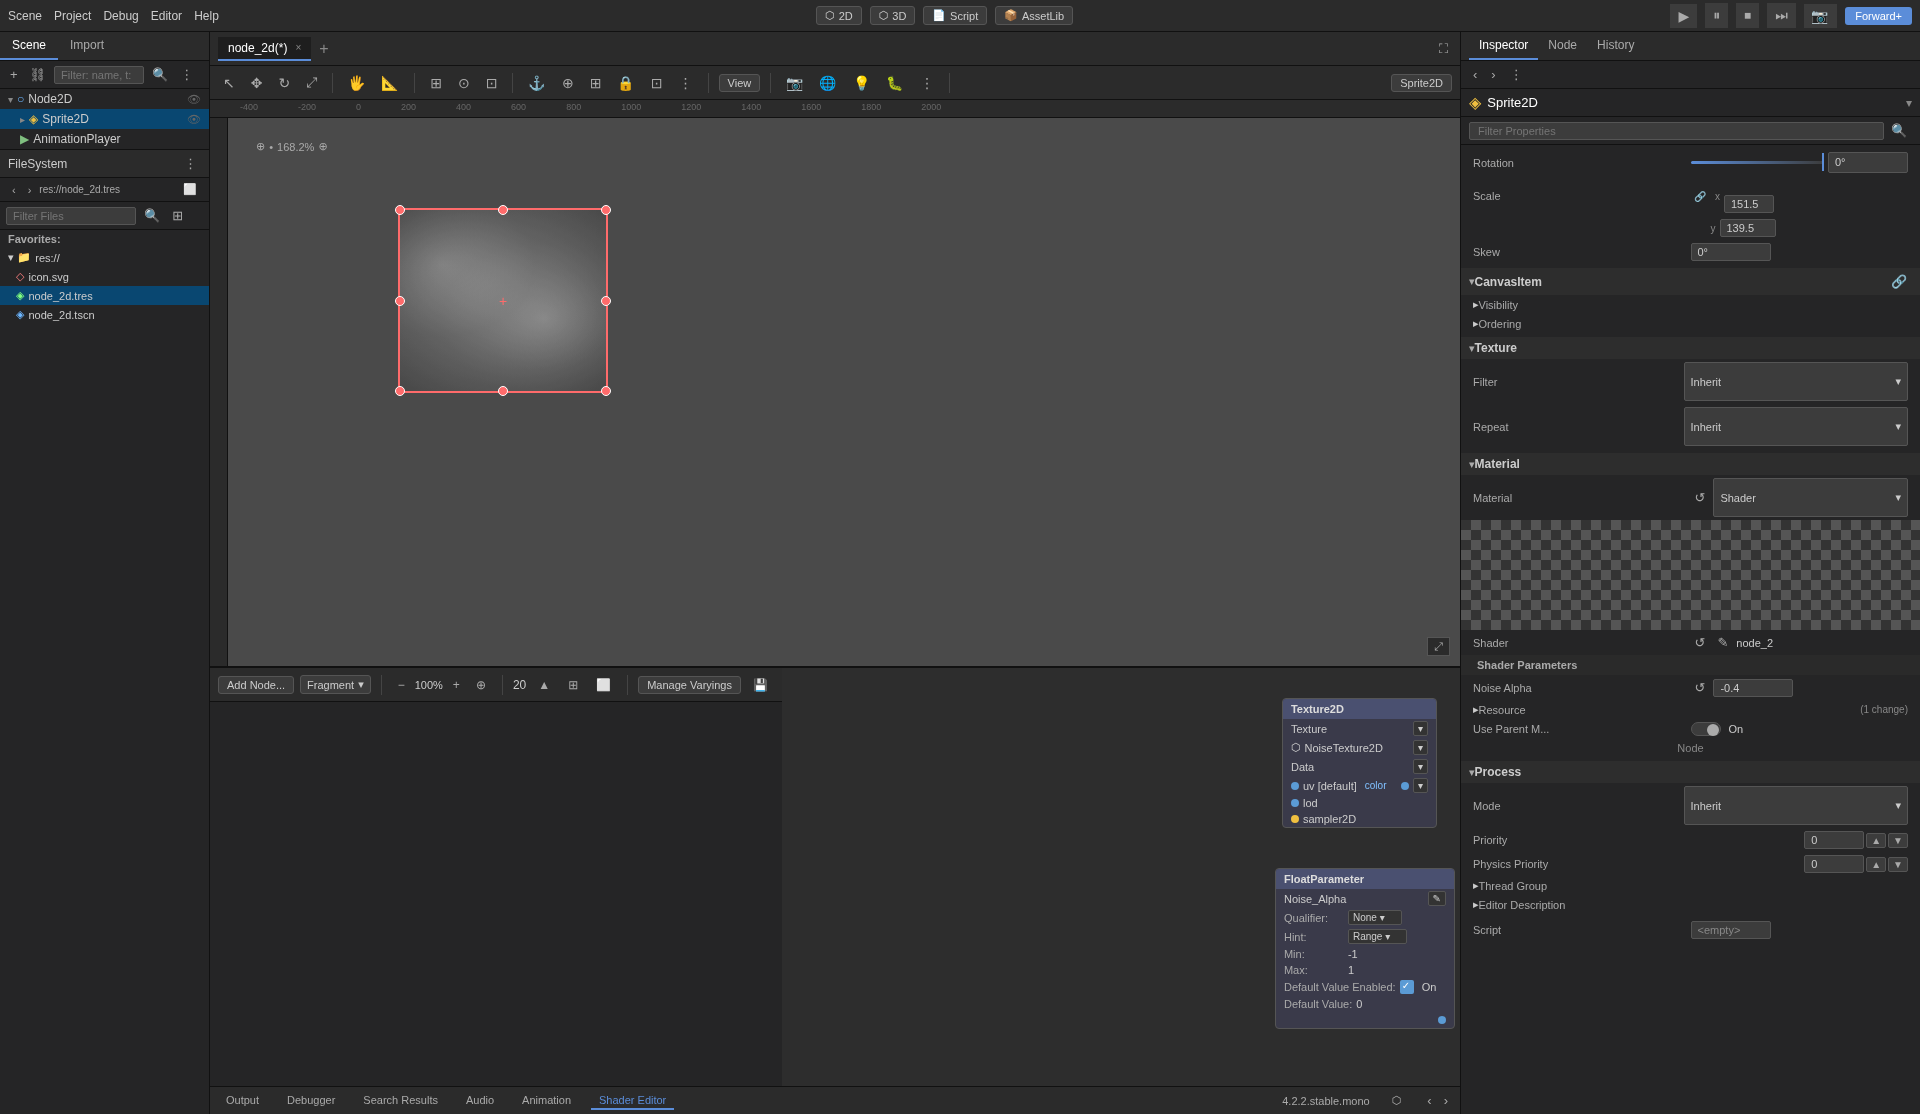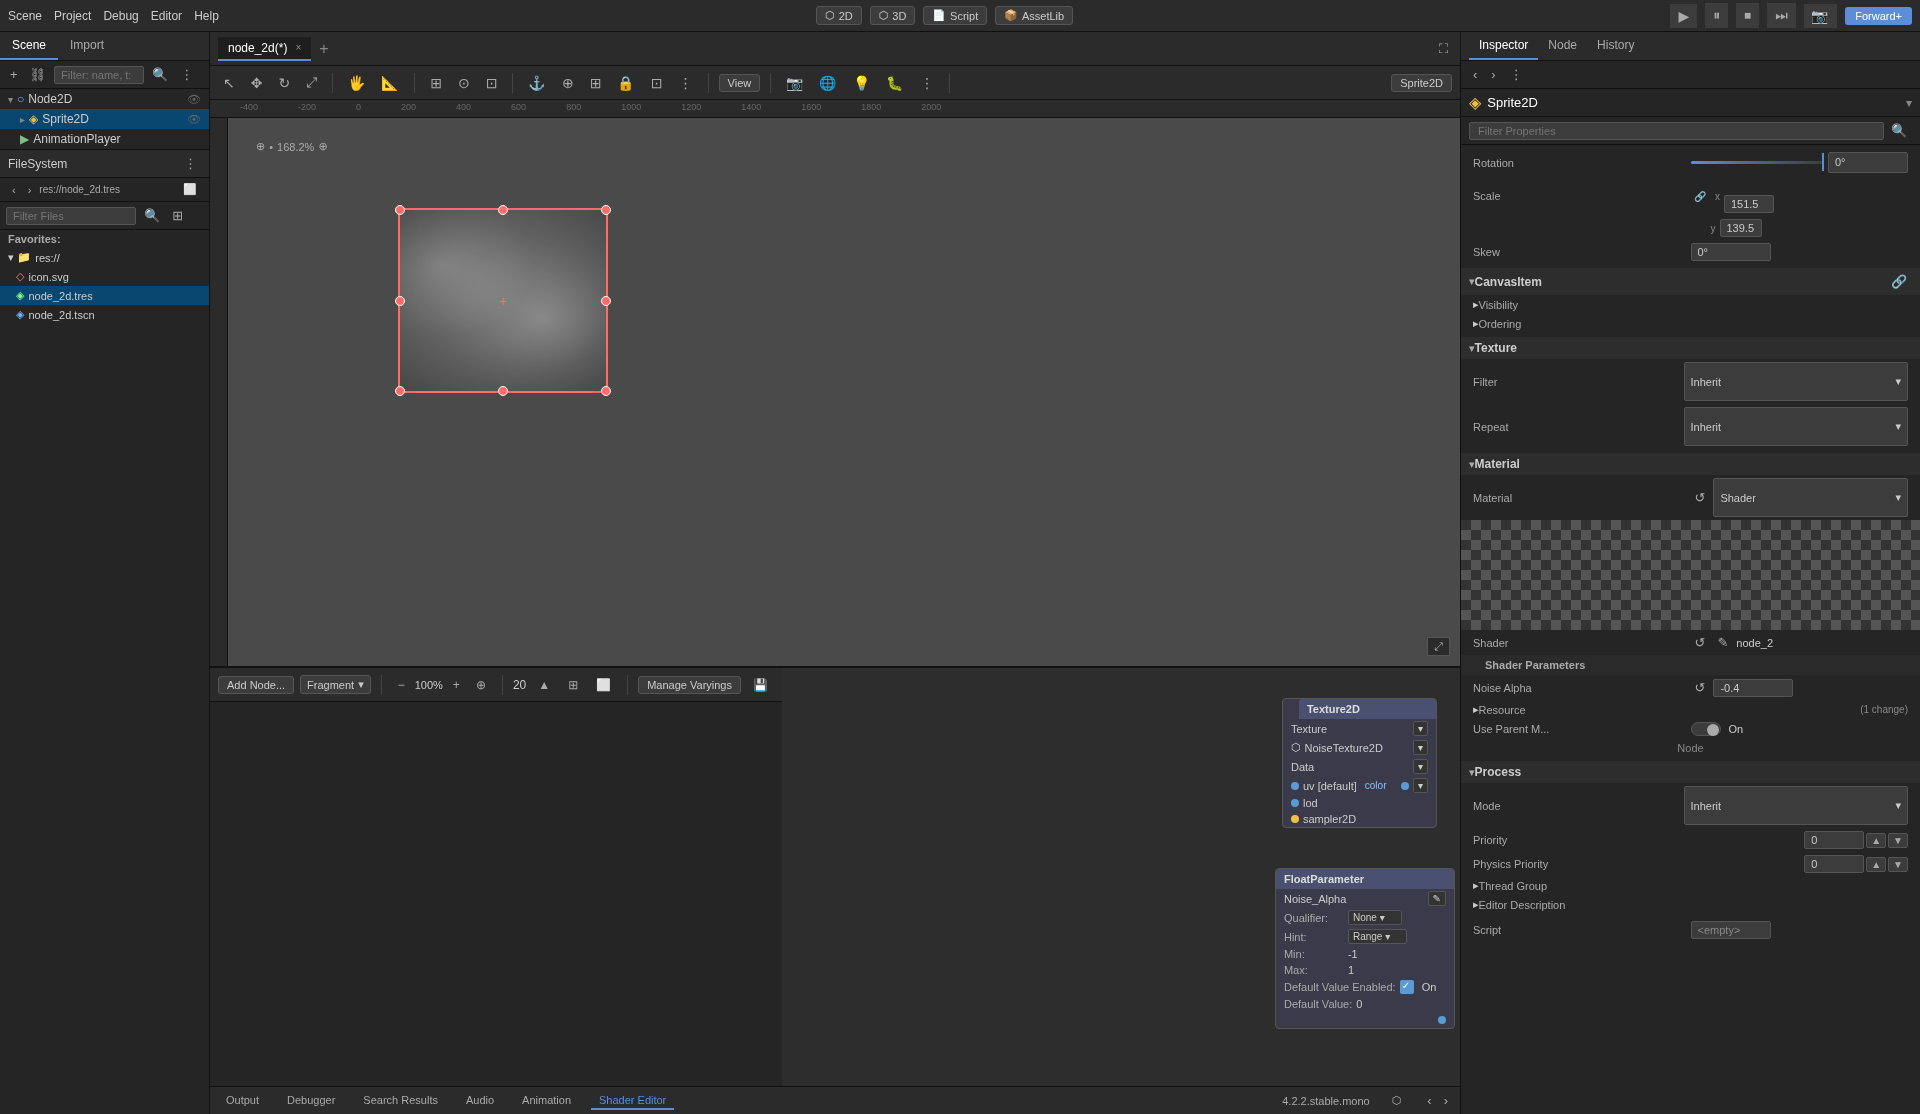--- a/index.html
+++ b/index.html
@@ -98,21 +98,21 @@
     #shader-toolbar { display: flex; align-items: center; background: #2b2b2b; border-bottom: 1px solid #111; padding: 2px 8px; gap: 6px; height: 34px; }
     .shader-tool { background: none; border: none; color: #aaa; cursor: pointer; font-size: 12px; padding: 2px 6px; }
     .shader-dropdown { background: #3c3c3c; border: 1px solid #555; color: #ccc; padding: 2px 6px; font-size: 11px; border-radius: 3px; cursor: pointer; display: flex; align-items: center; gap: 4px; }
     .zoom-ctrl { display: flex; align-items: center; gap: 4px; font-size: 11px; }
     .zoom-num { color: #ccc; }
     .manage-btn { background: #3c3c3c; border: 1px solid #555; color: #ccc; padding: 2px 8px; font-size: 11px; border-radius: 3px; margin-left: auto; cursor: pointer; }
     #shader-canvas { flex: 1; background: #2d2d2d; position: relative; overflow: hidden; }
 
     
     .shader-node { position: absolute; background: #3a3a4a; border: 1px solid #555; border-radius: 4px; min-width: 140px; }
-    .node-header { background: #4a5070; padding: 4px 8px; font-size: 11px; color: #ddd; font-weight: bold; border-radius: 3px 3px 0 0; margin-left: 16px; }
+    .node-header { background: #4a5070; padding: 4px 8px; font-size: 11px; color: #ddd; font-weight: bold; border-radius: 3px 3px 0 0; }
     .node-row { display: flex; align-items: center; padding: 2px 8px; gap: 4px; font-size: 11px; color: #ccc; }
     .node-port { width: 8px; height: 8px; border-radius: 50%; flex-shrink: 0; }
     .port-blue { background: #5b9bd5; }
     .port-yellow { background: #f0c040; }
     .node-select { background: #333; border: 1px solid #555; color: #ccc; font-size: 10px; padding: 1px 4px; border-radius: 2px; cursor: pointer; }
     .output-port { margin-left: auto; }
 
     .output-node { position: absolute; background: #3a3a4a; border: 1px solid #555; border-radius: 4px; min-width: 130px; }
     .output-header { background: #504a40; padding: 4px 8px; font-size: 11px; color: #ddd; font-weight: bold; border-radius: 3px 3px 0 0; }
 
@@ -570,21 +570,21 @@
           <div class="insp-value">
             <button class="inspector-btn" style="font-size:10px;">🔗</button>
             <span style="color:#888; font-size:10px;">x</span>
             <span class="insp-input" style="display:inline-block; width:50px;margin-top:16px;">151.5</span>
           </div>
         </div>
         <div class="insp-row">
           <span class="insp-label"></span>
           <div class="insp-value">
             <span style="color:#888; font-size:10px; margin-left:20px;">y</span>
-            <span class="insp-input" style="display:inline-block; width:42px;">139.5</span>
+            <span class="insp-input" style="display:inline-block; width:56px;">139.5</span>
           </div>
         </div>
         <div class="insp-row">
           <span class="insp-label">Skew</span>
           <div class="insp-value">
             <span class="insp-input" style="display:inline-block;">0°</span>
           </div>
         </div>
       </div>
 
@@ -644,21 +644,21 @@
         <div class="material-preview"></div>
         <div class="insp-row">
           <span class="insp-label">Shader</span>
           <div class="insp-value">
             <button class="inspector-btn">↺</button>
             <button class="inspector-btn">✎</button>
             <span>node_2</span>
           </div>
         </div>
 
-        <div class="insp-row" style="background:#2a2a2a; padding:4px 24px;">
+        <div class="insp-row" style="background:#2a2a2a; padding:4px 16px;">
           <span style="font-weight:bold; color:#aaa;">Shader Parameters</span>
         </div>
         <div class="insp-row">
           <span class="insp-label">Noise Alpha</span>
           <div class="insp-value">
             <button class="inspector-btn">↺</button>
             <span class="insp-input" style="display:inline-block;">-0.4</span>
           </div>
         </div>
 

